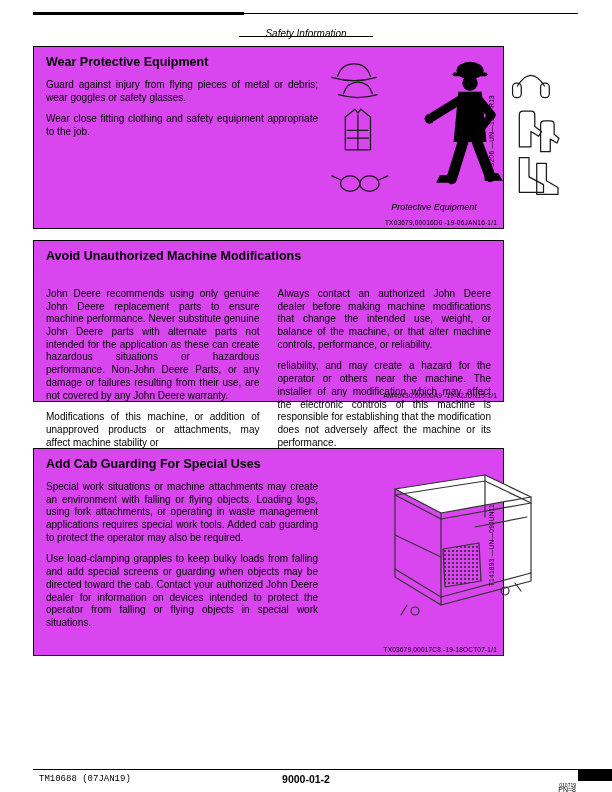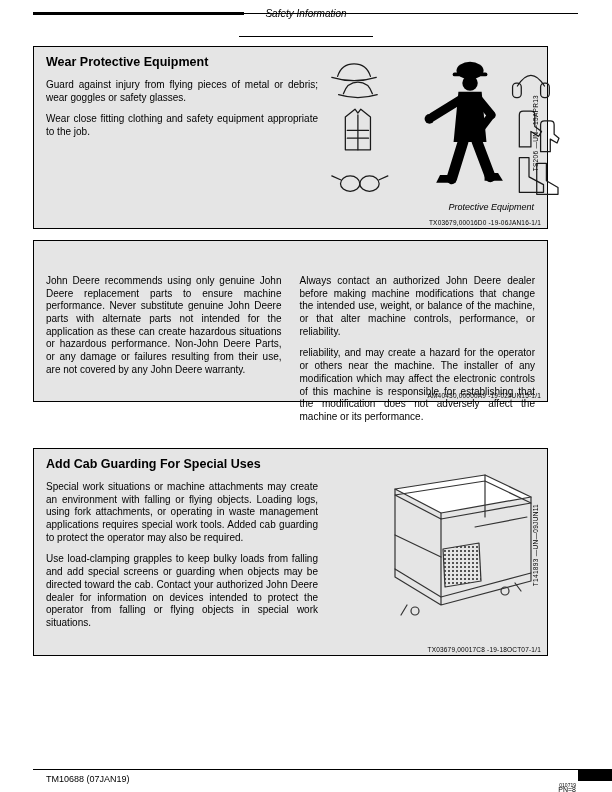--- a/index.html
+++ b/index.html
@@ -5,57 +5,57 @@
   html,body { margin:0; padding:0; background:#fff; }
   .page {
     position:relative; width:612px; height:792px; background:#ffffff;
     font-family:"Liberation Sans", sans-serif; color:#000; overflow:hidden;
   }
 
   
   .top-rule-thick { position:absolute; left:33px; top:12px; width:211px; height:3px; background:#000; }
   .top-rule-thin  { position:absolute; left:244px; top:13px; width:334px; height:1px; background:#000; }
   .header-title {
-    position:absolute; left:0; top:8px; width:612px; text-align:center;
+    position:absolute; left:0; top:28px; width:612px; text-align:center;
     font-style:italic; font-size:10px;
   }
   .header-underline { position:absolute; left:239px; top:36px; width:134px; height:1px; background:#000; }
 
   
-  .section-box { position:absolute; left:33px; width:515px; border:1px solid #000; background:#e5e5e5; box-sizing:border-box; }
+  .section-box { position:absolute; left:33px; width:471px; border:1px solid #000; background:#d946ef; box-sizing:border-box; }
   .box1 { top:46px;  height:183px; }
   .box2 { top:240px; height:162px; }
   .box3 { top:412px; height:208px;margin-top:36px; }
 
   .section-title { position:absolute; left:12px; top:8px; margin:0; font-size:12.5px; font-weight:bold; }
 
   .body-text { font-size:10px; line-height:1.27; margin:0 0 9px 0; text-align:justify; }
 
   .s-textcol { position:absolute; left:12px; top:32px; width:272px; }
 
   .two-cols { position:absolute; left:12px; right:12px; top:34px; display:flex; gap:18px; }
-  .two-cols .col { flex:1; }
+  .two-cols .col { flex:1;margin-top:13px; }
 
   .code { position:absolute; right:6px; bottom:2px; font-size:6.5px; letter-spacing:0.2px; }
 
   .fig-code {
     position:absolute; font-size:6.5px; letter-spacing:0.3px;
     writing-mode:vertical-rl; transform:rotate(180deg); white-space:nowrap;
   }
 
   .s1-fig { position:absolute; left:288px; top:10px; }
-  .s1-caption { position:absolute; left:300px; top:155px; width:200px; text-align:right; font-style:italic; font-size:9px; }
+  .s1-caption { position:absolute; left:300px; top:155px; width:200px; text-align:center; font-style:italic; font-size:9px; }
   .s1-figcode { right:8px; top:48px; }
 
   .s3-fig { position:absolute; left:316px; top:16px; }
   .s3-figcode { right:8px; top:55px; }
 
   
   .footer-rule { position:absolute; left:33px; top:769px; width:545px; height:1px; background:#000; }
-  .footer-left   { position:absolute; left:46px;  top:774px; font-size:9px; }
+  .footer-left   { position:absolute; left:39px;  top:774px; font-size:9px;font-family:Liberation Mono, monospace; }
   .footer-center { position:absolute; left:0; top:773px; width:612px; text-align:center; font-weight:bold; font-size:10.5px; }
   .footer-right  { position:absolute; right:36px; top:798px; font-size:10px; }
   .footer-right-sub { position:absolute; right:36px; top:782px; font-size:5px; }
   .footer-pn { position:absolute; right:36px; top:786px; font-size:7px; }
   .footer-tab { position:absolute; left:578px; top:769px; width:34px; height:12px; background:#000; }
 
   svg .stroked { stroke:#1a1a1a; fill:none; stroke-width:1.3; stroke-linejoin:round; stroke-linecap:round; }
 </style>
 </head>
 <body>
@@ -123,23 +123,25 @@
         </g>
       </g>
     </svg>
 
     <div class="s1-caption">Protective Equipment</div>
     <div class="fig-code s1-figcode">TS206 —UN—15APR13</div>
     <div class="code">TX03679,00016D0 -19-06JAN16-1/1</div>
   </section>
 
   <section class="section-box box2">
+    <h2 class="section-title">Avoid Unauthorized Machine Modifications</h2>
     <div class="two-cols">
       <div class="col">
         <p class="body-text">John Deere recommends using only genuine John Deere replacement parts to ensure machine performance. Never substitute genuine John Deere parts with alternate parts not intended for the application as these can create hazardous situations or hazardous performance. Non-John Deere Parts, or any damage or failures resulting from their use, are not covered by any John Deere warranty.</p>
+        <p class="body-text">Modifications of this machine, or addition of unapproved products or attachments, may affect machine stability or</p>
       </div>
       <div class="col">
         <p class="body-text">Always contact an authorized John Deere dealer before making machine modifications that change the intended use, weight, or balance of the machine, or that alter machine controls, performance, or reliability.</p>
         <p class="body-text">reliability, and may create a hazard for the operator or others near the machine. The installer of any modification which may affect the electronic controls of this machine is responsible for establishing that the modification does not adversely affect the machine or its performance.</p>
       </div>
     </div>
     <div class="code">AM40430,00000A9 -19-02JUN15-1/1</div>
   </section>
 
   <section class="section-box box3">
@@ -173,18 +175,19 @@
         <path d="M52,140 L46,150 M160,118 L166,126"></path>
       </g>
     </svg>
 
     <div class="fig-code s3-figcode">T141893 —UN—09JUN11</div>
     <div class="code">TX03679,00017C8 -19-18OCT07-1/1</div>
   </section>
 
   <div class="footer-rule"></div>
   <div class="footer-left">TM10688 (07JAN19)</div>
+  <div class="footer-center">9000-01-2</div>
   <div class="footer-right">544K 4WD Loader</div>
   <div class="footer-right-sub">010719</div>
   <div class="footer-pn">PN=8</div>
   <div class="footer-tab"></div>
 
 </div>
 
 </body></html>

